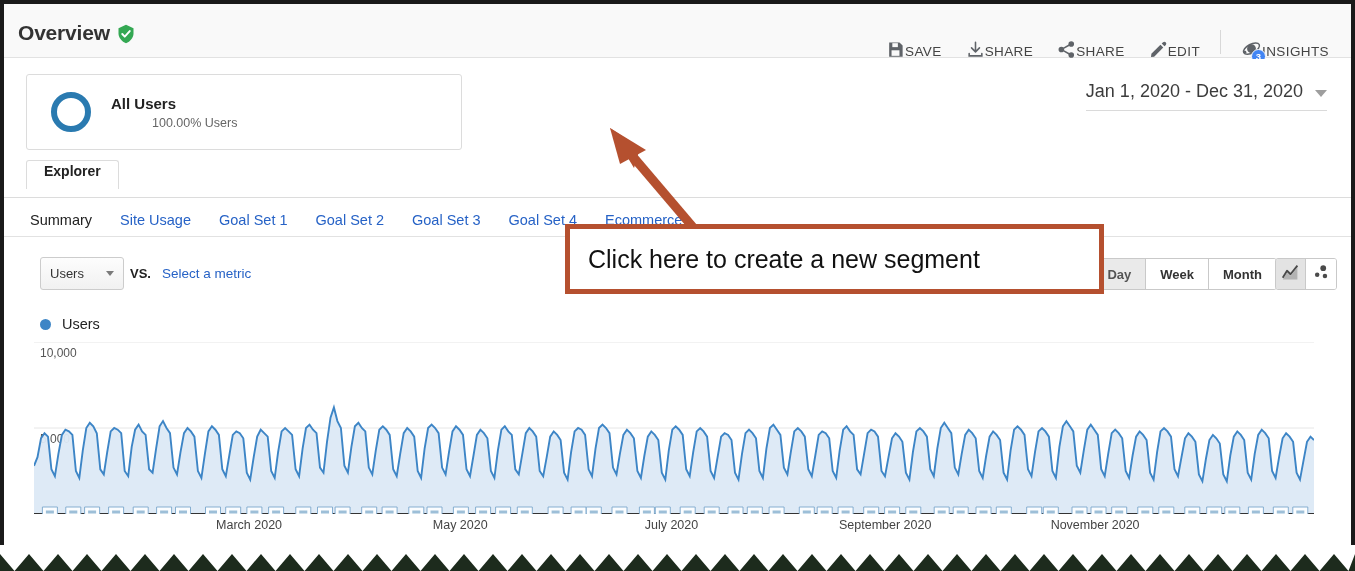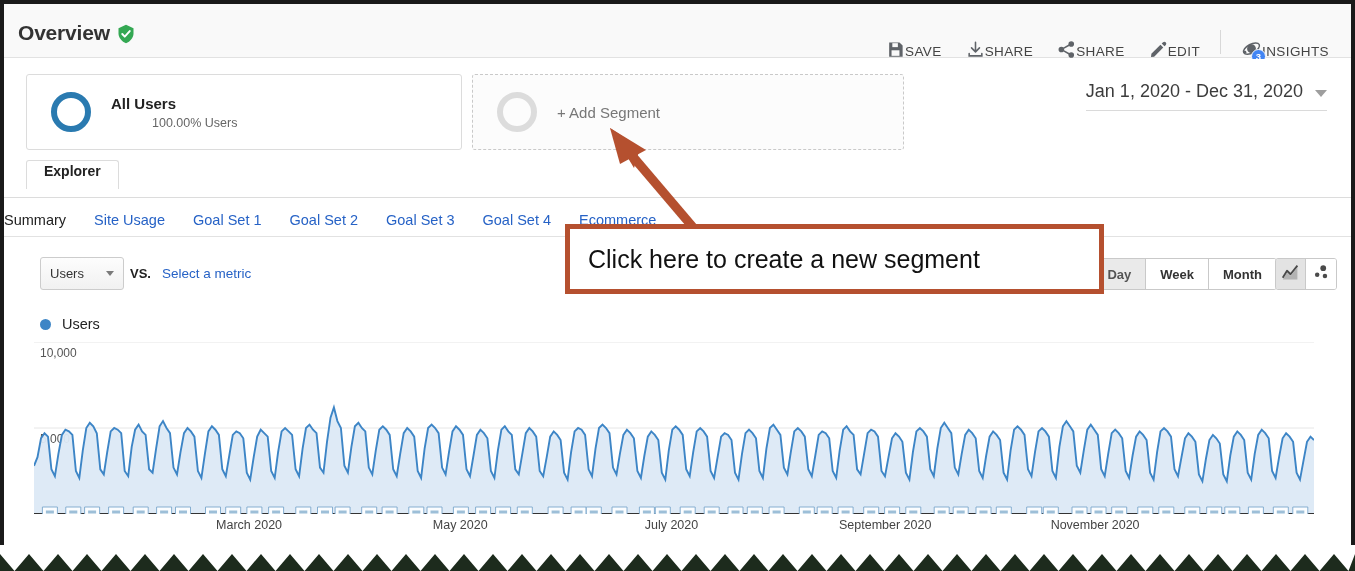--- a/index.html
+++ b/index.html
@@ -104,21 +104,21 @@
     padding: 2px 17px 10px 17px;
     font-size: 14px; font-weight: bold; color: #222;
     cursor: pointer;
   }
   .tab-underline {
     position: absolute; left: 0; top: 37px;
     width: 1347px; height: 1px; background: #dcdcdc;
   }
   .subtabs {
     position: absolute; left: 0; top: 196px; width: 1347px; height: 40px;
-    display: flex; align-items: center; gap: 28px;
+    display: flex; align-items: center; padding-left: 26px; gap: 28px;
   }
   .subtab { font-size: 14.5px; color: #2662c6; cursor: pointer; white-space: nowrap; }
   .subtab.active { color: #222; }
   .subtab-rule {
     position: absolute; left: 0; top: 232px; width: 1347px; height: 1px; background: #e2e2e2;
   }
   
   .metricrow { position: absolute; left: 0; top: 240px; width: 1347px; height: 62px; }
   .metric-select {
     position: absolute; left: 36px; top: 13px;
@@ -273,24 +273,20 @@
 
     <div class="segbar">
       <div class="seg-card seg-all">
         <div class="ring"></div>
         <div class="seg-text">
           <div class="seg-title">All Users</div>
           <div class="seg-sub">100.00% Users</div>
         </div>
       </div>
 
-      <div class="seg-card seg-add">
-        <div class="ring grey"></div>
-        <div class="seg-add-label">+ Add Segment</div>
-      </div>
 
       <div class="daterange">
         <span class="dtxt">Jan 1, 2020 - Dec 31, 2020</span>
         <span class="caret-down"></span>
       </div>
     </div>
 
     <div class="tabrow">
       <div class="tab-explorer">Explorer</div>
       <div class="tab-underline"></div>

